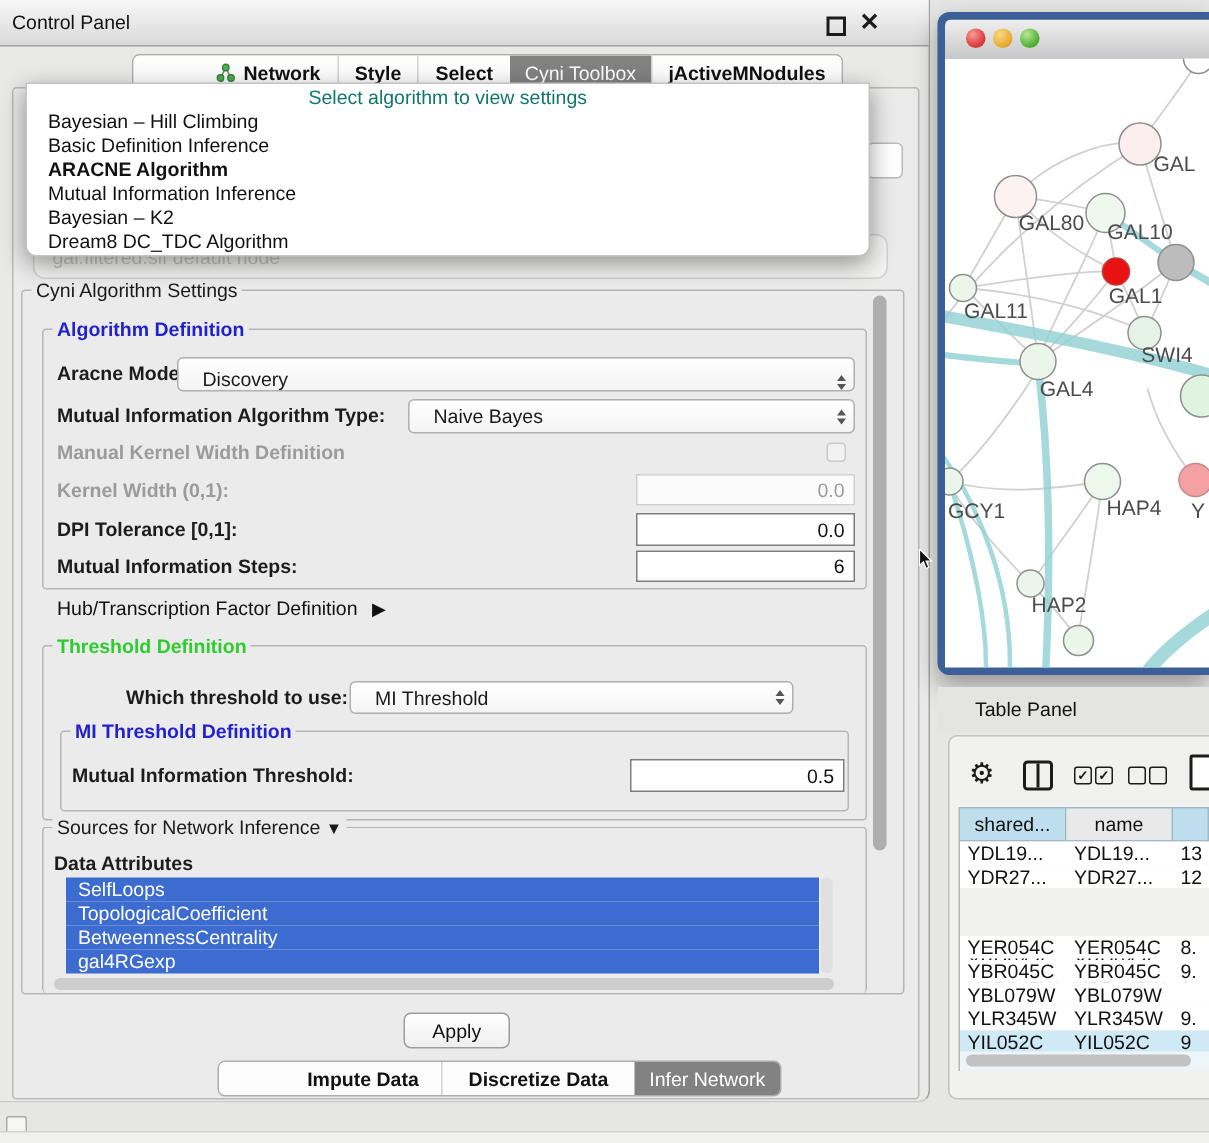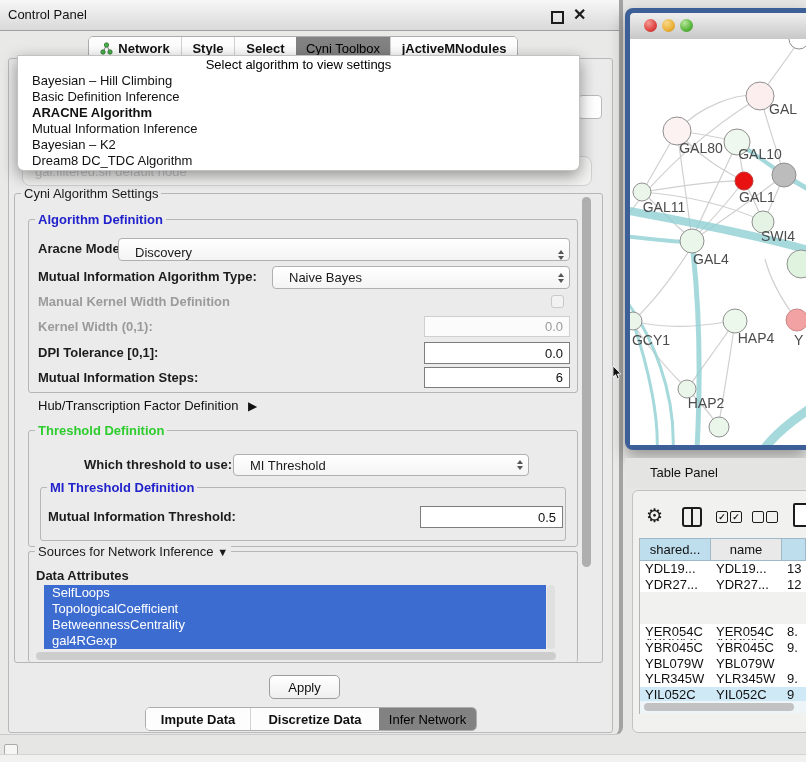--- a/index.html
+++ b/index.html
@@ -1,38 +1,38 @@
 <!DOCTYPE html>
 <html><head>
 <meta charset="utf-8">
 <style>
   html,body{margin:0;padding:0;background:#e6e6e4;}
   #screen{position:relative;width:806px;height:762px;overflow:hidden;background:#e6e6e4;
     font-family:"Liberation Sans",sans-serif;font-size:13px;color:#1a1a1a;}
   .abs{position:absolute;}
   
-  .cp{left:0;top:0;width:619px;height:734px;background:#e9e9e8;border-right:4px solid #a3a3a3;
+  .cp{left:0;top:0;width:619px;height:734px;background:#e9e9e8;border-right:1px solid #a3a3a3;
       border-bottom:1px solid #c9c9c9;border-radius:0 0 8px 0;}
   .cp-titlebar{left:0;top:0;width:619px;height:30px;background:linear-gradient(#f7f7f7,#d9d9d9);
       border-bottom:1px solid #9f9f9f;}
   .cp-title{left:8px;top:7px;font-size:13px;color:#111;}
   .float-ic{left:551px;top:11px;width:9px;height:9px;border:2px solid #1c1c1c;background:transparent;}
   .close-ic{left:573px;top:5px;font-size:16px;font-weight:bold;color:#1c1c1c;}
   .content{left:8px;top:58px;width:603px;height:673px;background:#ebebeb;border:1px solid #b9b9b9;border-radius:3px;}
   
   .tabbar{left:88px;top:36px;height:22px;display:flex;border:1px solid #adadad;border-radius:5px;
       overflow:hidden;background:#fdfdfd;}
   .tab{display:flex;align-items:center;justify-content:center;gap:5px;height:22px;font-weight:bold;
       color:#111;background:#fdfdfd;border-left:1px solid #d2d2d2;cursor:default;}
-  .tab:first-child{border-left:none;}
-  .tab.sel{background:#828282;color:#000000;font-weight:normal;border-left:none;}
+  .tab:first-child{border-left:none;padding-left:44px;}
+  .tab.sel{background:#828282;color:#ffffff;font-weight:normal;border-left:none;}
   
   .popup{left:17px;top:55px;width:561px;height:114px;background:#ffffff;border:1px solid #c2c2c2;
       border-radius:0 0 7px 7px;box-shadow:0 5px 16px rgba(0,0,0,0.40);z-index:20;}
-  .popup .ph{height:17px;line-height:17px;text-align:center;color:#000000;}
+  .popup .ph{height:17px;line-height:17px;text-align:center;color:#0f766e;}
   .popup .it{height:16px;line-height:16px;padding-left:14px;color:#111;}
   .popup .it.bold{font-weight:bold;}
   .ghost-combo{left:22px;top:156px;width:570px;height:30px;border:1px solid #d2d2d2;border-radius:8px;
       background:#f3f3f2;color:#c6c6c6;line-height:30px;padding-left:12px;z-index:2;box-sizing:border-box;}
   .combo-stub{left:578px;top:95px;width:22px;height:22px;background:#fff;border:1px solid #b9b9b9;border-radius:4px;z-index:3;}
   
   .grp{border:1px solid #b6b6b6;border-radius:3px;}
   .grp-title{position:absolute;top:-8px;left:6px;background:#ebebeb;padding:0 3px;font-size:13px;white-space:nowrap;}
   .t-blue{color:#2222cc;}
   .t-green{color:#2ecc2e;}

